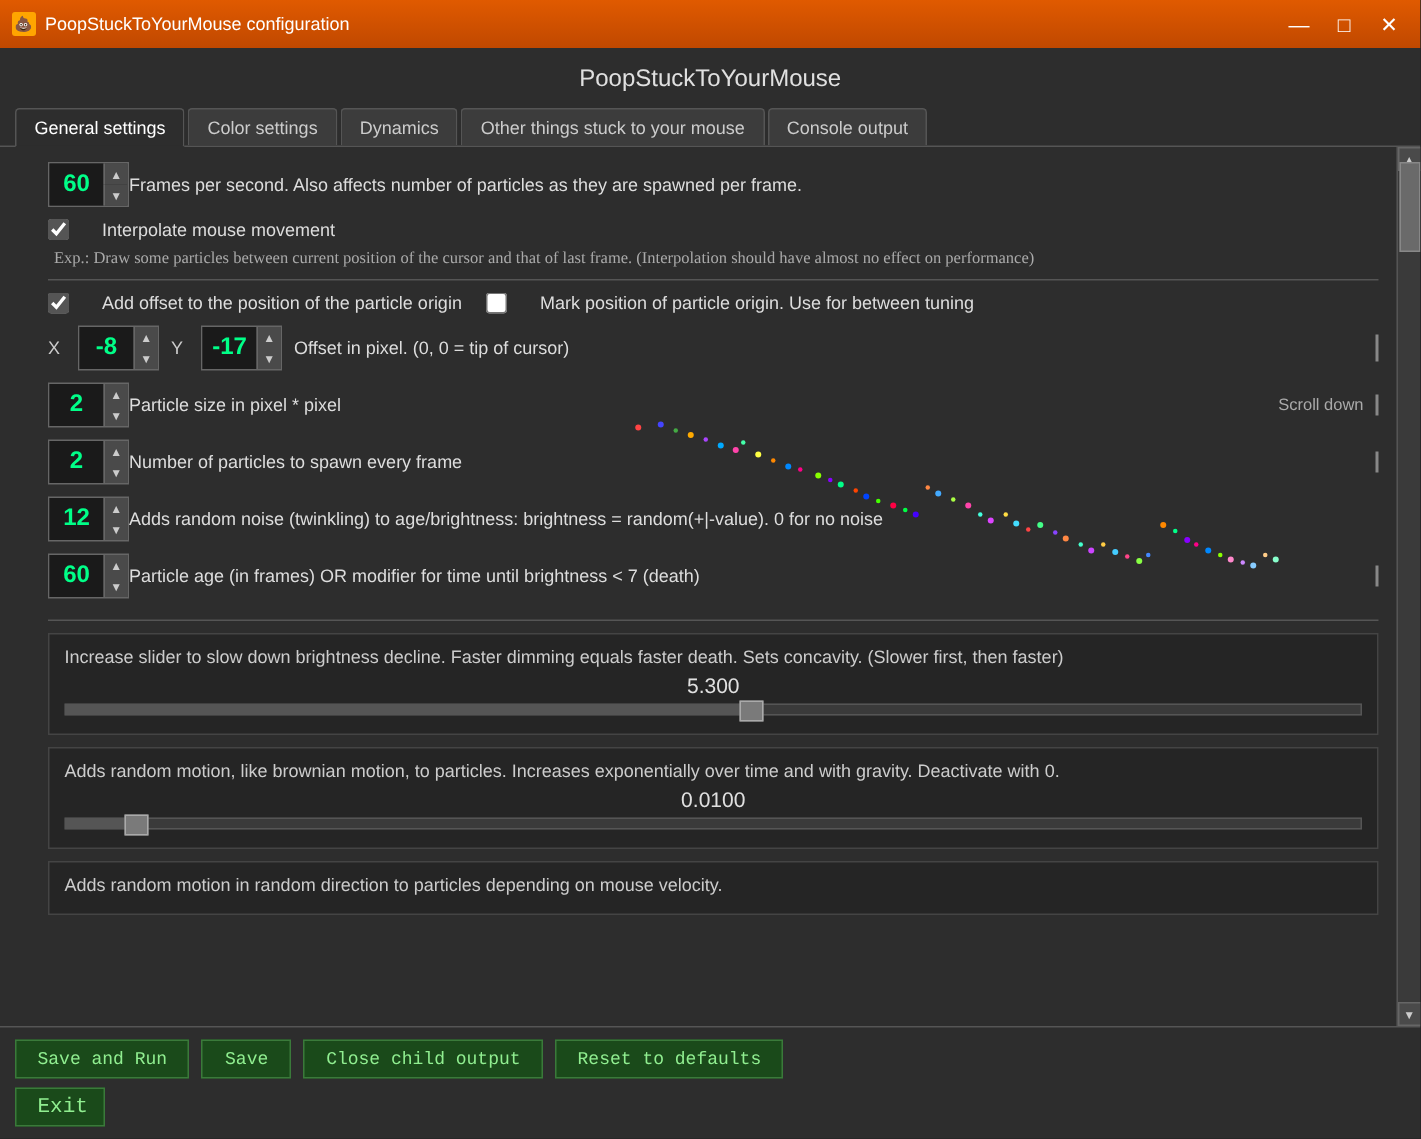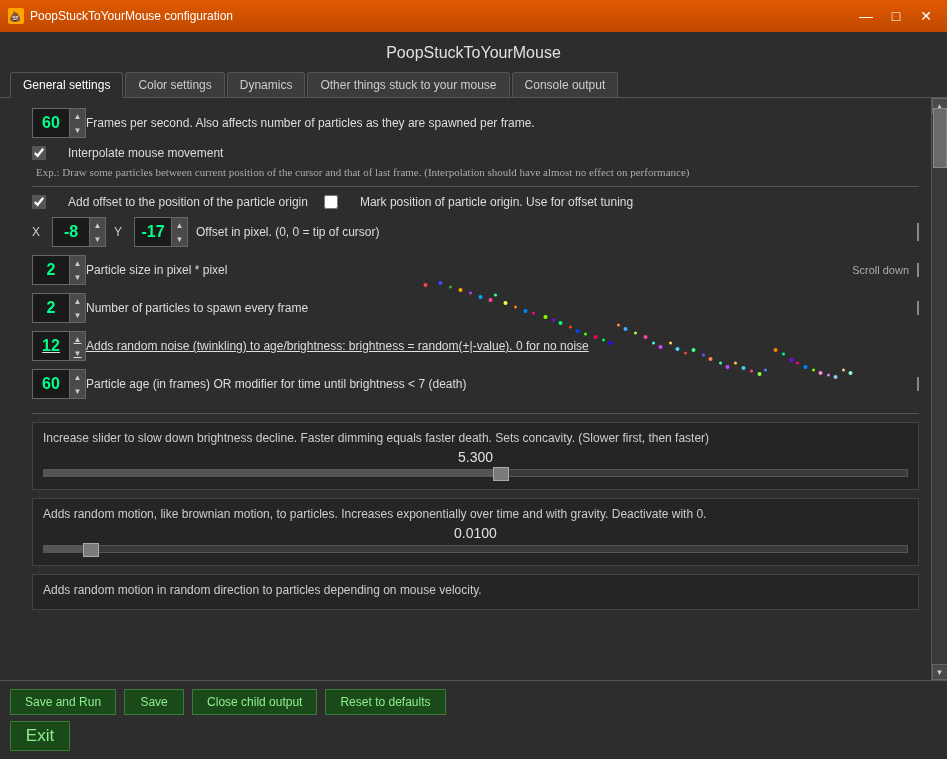--- a/index.html
+++ b/index.html
@@ -280,28 +280,29 @@
       align-items: center;
     }
     .btn {
       padding: 5px 14px;
       background: #1a4a1a;
       color: #90ee90;
       border: 1px solid #3a7a3a;
       cursor: pointer;
       font-size: 12px;
       min-width: 60px;
+      font-family: Liberation Mono, monospace;
     }
     .btn-exit {
       background: #1a4a1a;
       color: #90ee90;
       border: 1px solid #3a7a3a;
       padding: 4px 14px;
       cursor: pointer;
-      font-size: 17px;
+      font-size: 14px;
       width: 60px;
     }
 
     
     .offset-row {
       display: flex;
       align-items: center;
       gap: 8px;
       margin-bottom: 8px;
     }
@@ -391,21 +392,21 @@
 
       <hr class="divider">
 
       <div class="two-checkbox-row">
         <div class="checkbox-row" style="margin-bottom:0;">
           <input type="checkbox" id="addoffset" checked="" style="">
           <label class="checkbox-label" for="addoffset">Add offset to the position of the particle origin</label>
         </div>
         <div class="checkbox-row" style="margin-bottom:0;">
           <input type="checkbox" id="markorigin" style="">
-          <label class="checkbox-label" for="markorigin">Mark position of particle origin. Use for offset tuning</label>
+          <label class="checkbox-label" for="markorigin">Mark position of particle origin. Use for between tuning</label>
         </div>
       </div>
 
       <div class="offset-row">
         <span class="axis-label">X</span>
         <div class="spinbox-container">
           <div class="spinbox-value">-8</div>
           <div class="spinbox-arrows">
             <button class="spinbox-arrow">▲</button>
             <button class="spinbox-arrow">▼</button>
@@ -500,21 +501,21 @@
             <div class="spinbox-value">2</div>
             <div class="spinbox-arrows">
               <button class="spinbox-arrow">▲</button>
               <button class="spinbox-arrow">▼</button>
             </div>
           </div>
           <span class="setting-label">Number of particles to spawn every frame</span>
           <div style="width:2px;height:14px;background:#888;margin-left:auto;"></div>
         </div>
 
-        <div class="setting-row" style="position:relative;z-index:2;margin-top:4px;text-decoration:underline;">
+        <div class="setting-row" style="position:relative;z-index:2;margin-top:4px;">
           <div class="spinbox-container">
             <div class="spinbox-value">12</div>
             <div class="spinbox-arrows">
               <button class="spinbox-arrow">▲</button>
               <button class="spinbox-arrow">▼</button>
             </div>
           </div>
           <span class="setting-label">Adds random noise (twinkling) to age/brightness: brightness = random(+|-value). 0 for no noise</span>
         </div>
 

